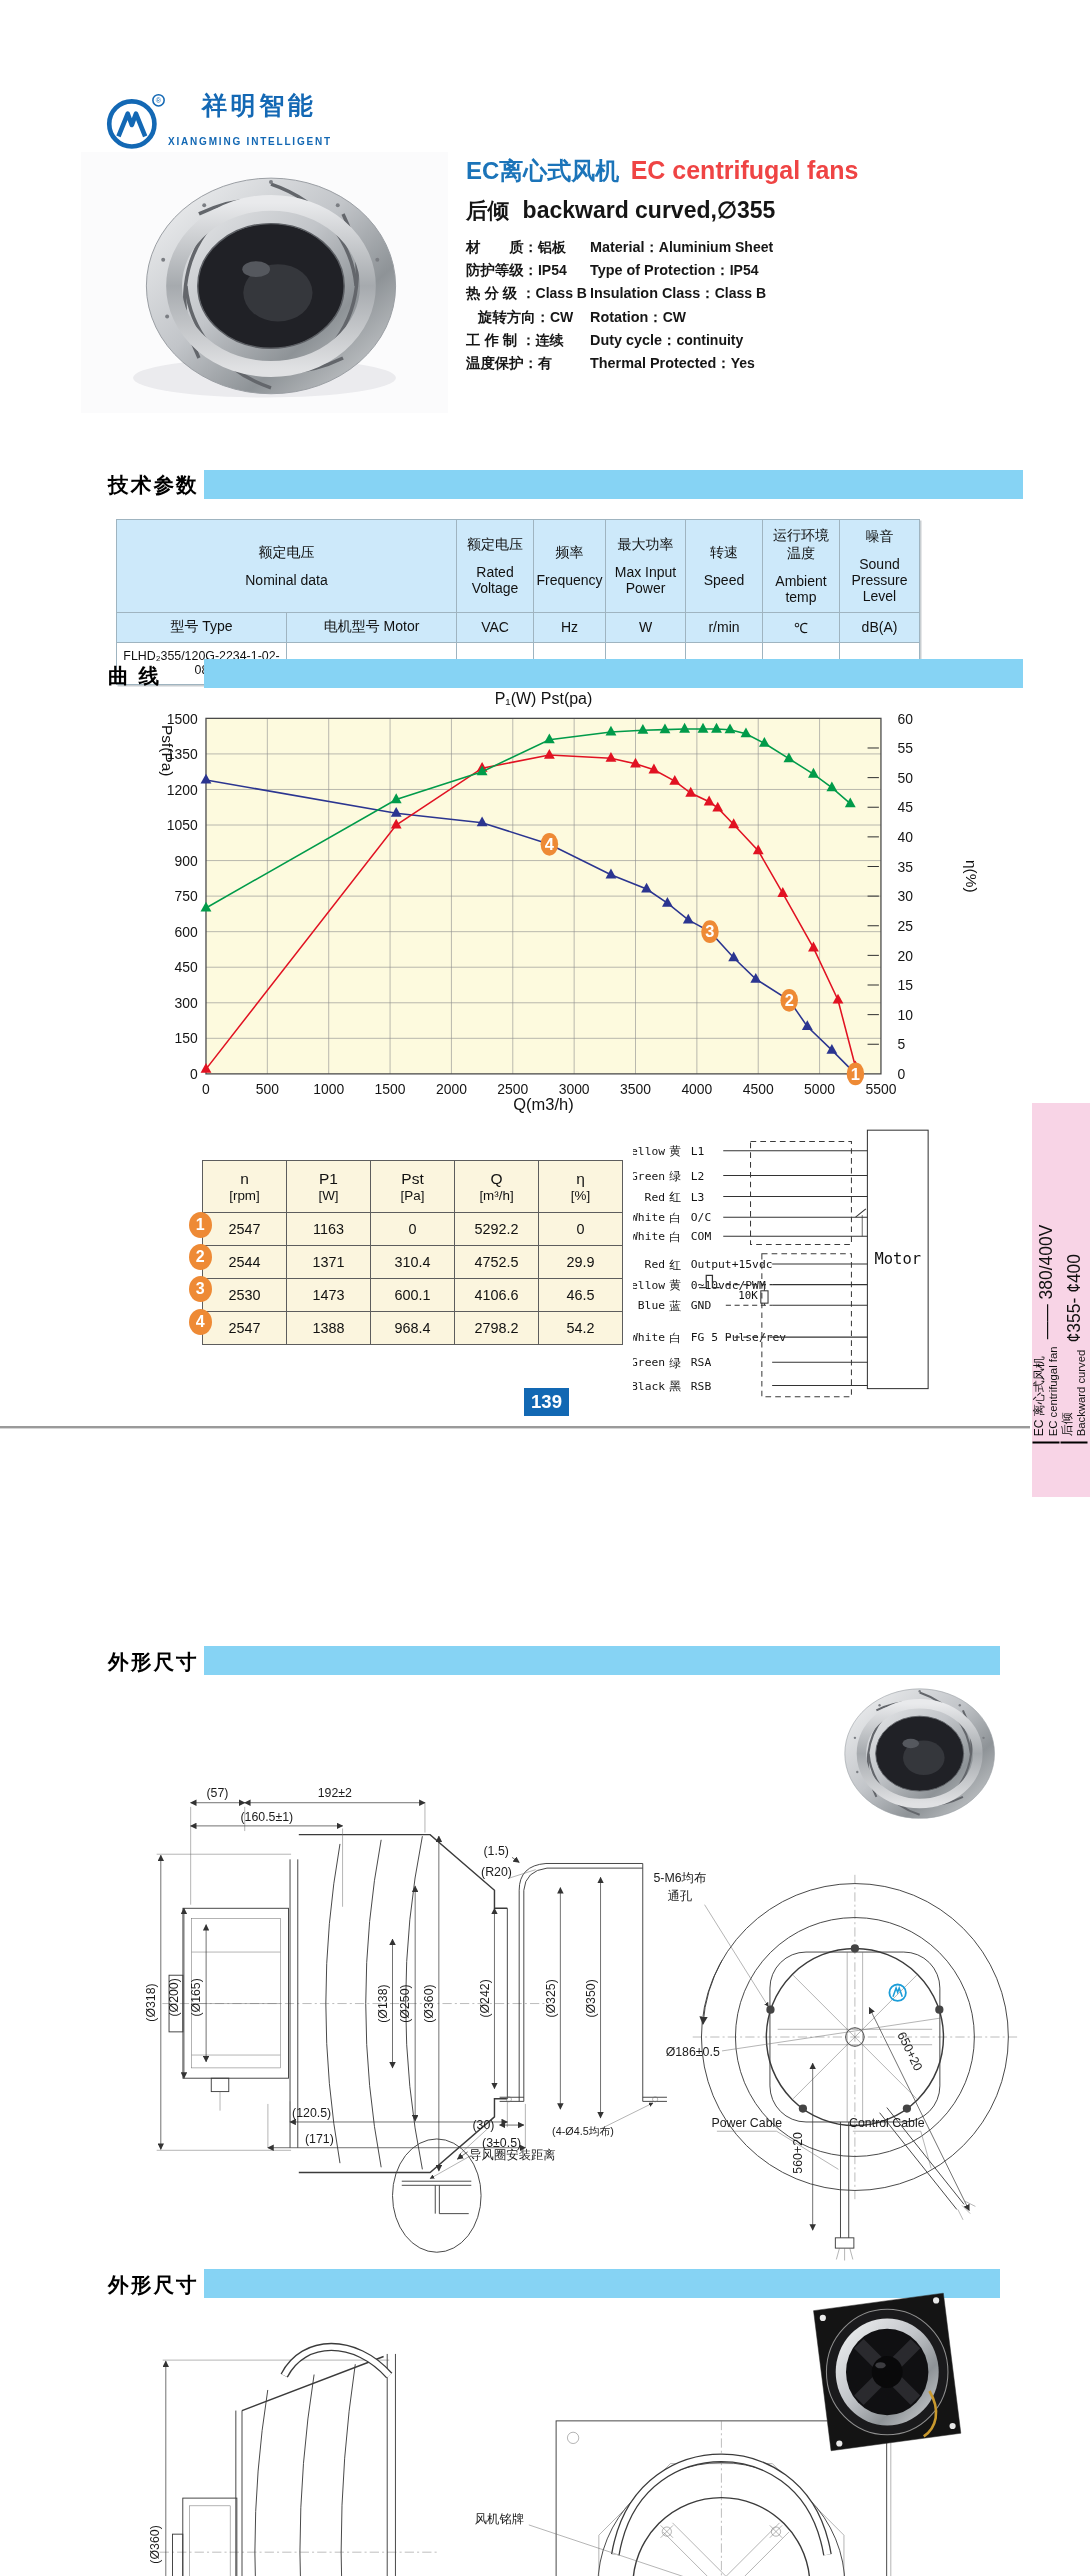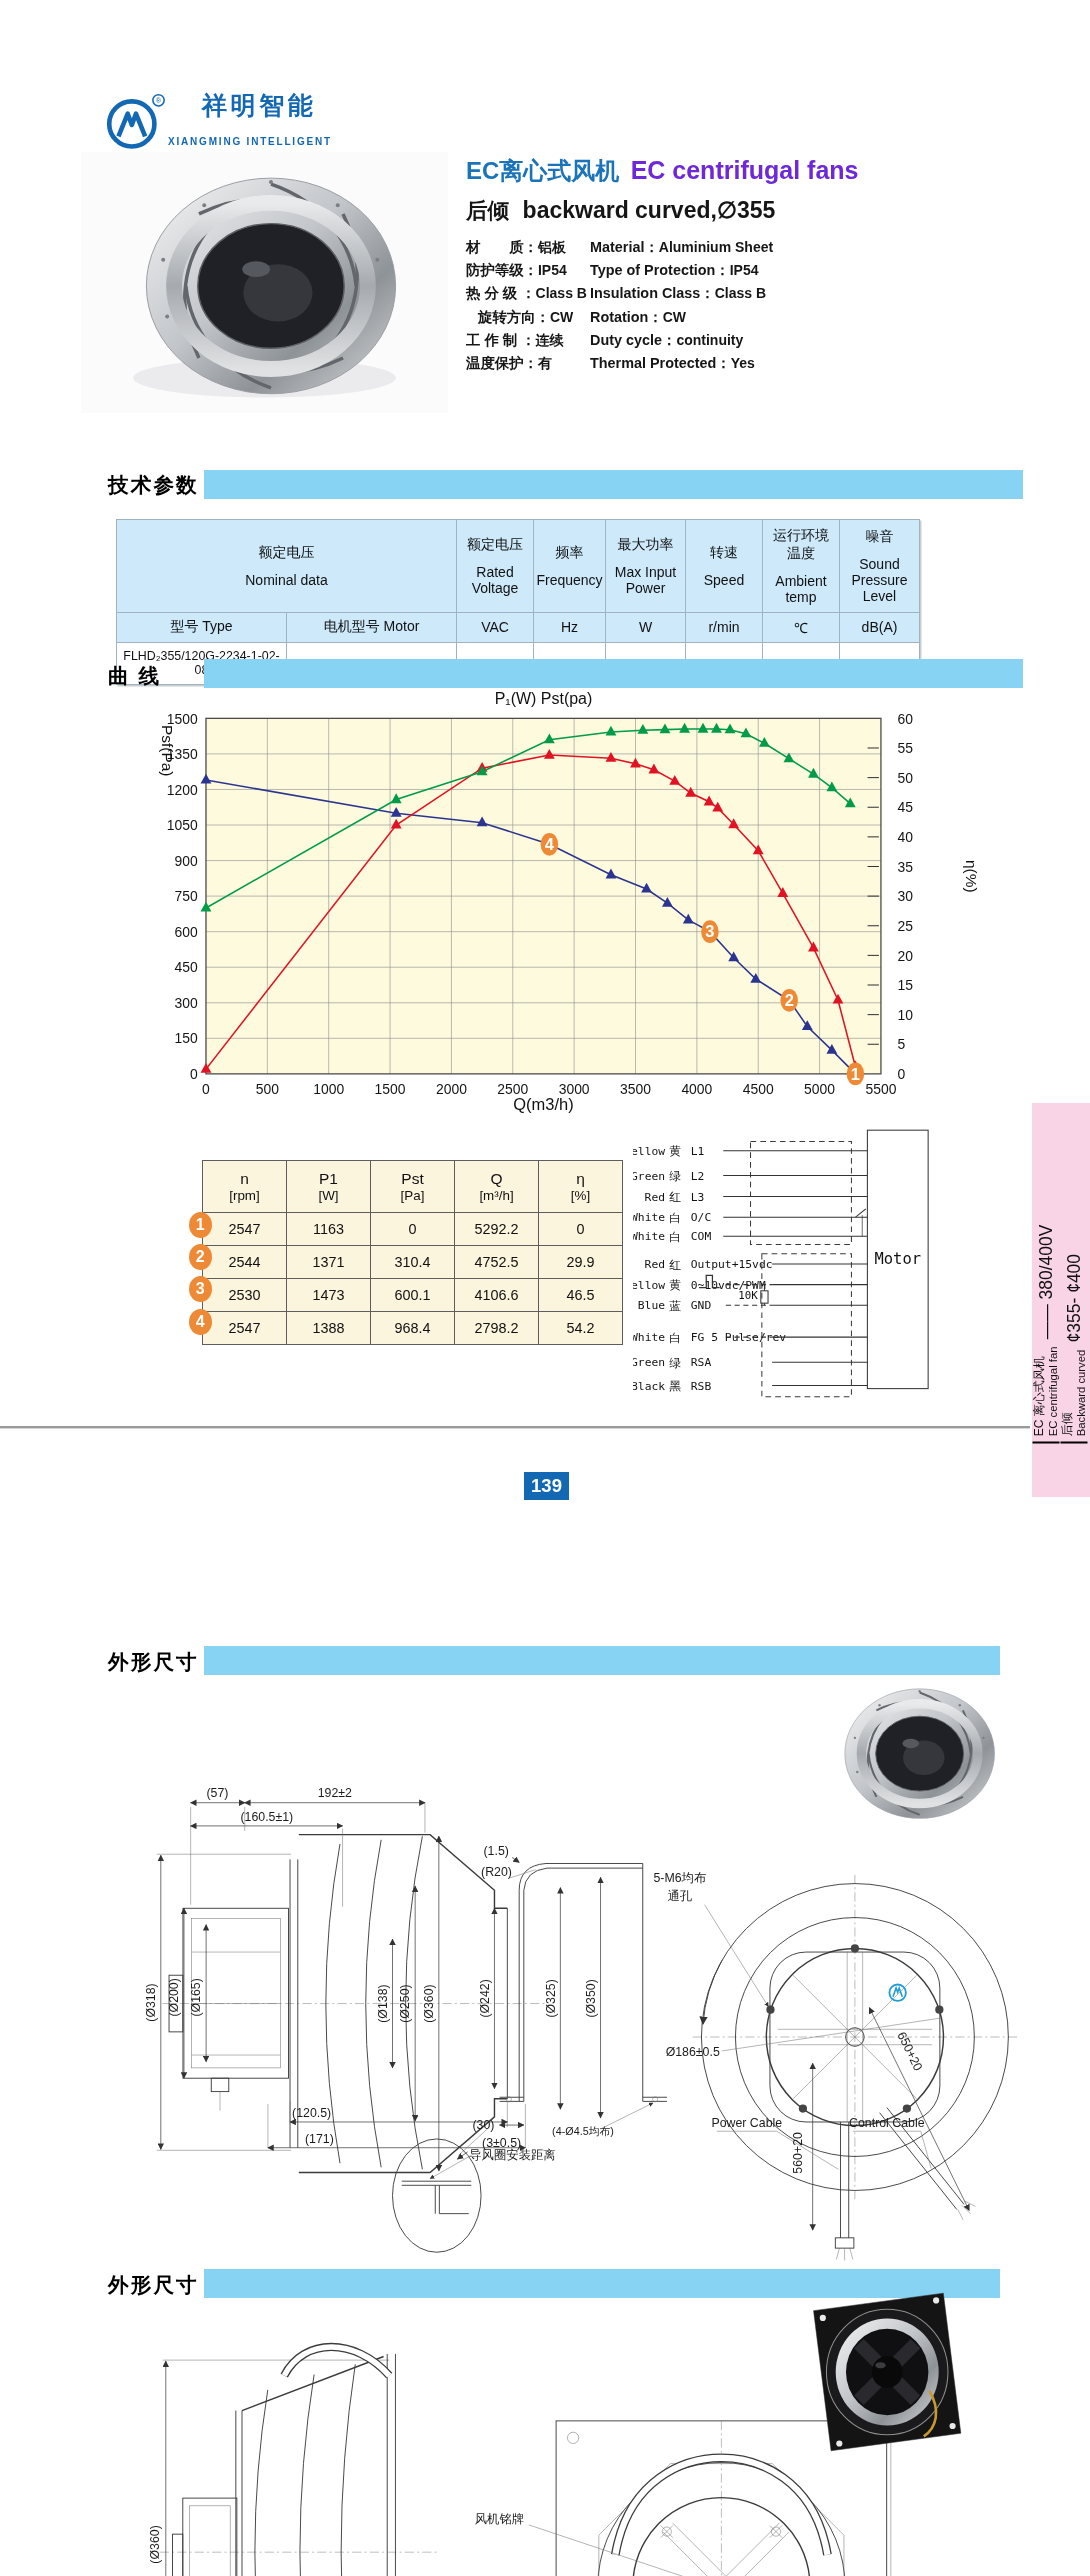--- a/index.html
+++ b/index.html
@@ -7,21 +7,21 @@
   .page{position:relative;width:1090px;height:2959px;background:#fff;overflow:hidden;}
   .abs{position:absolute;}
   
   .sec-title{position:absolute;font-size:20.6px;font-weight:bold;color:#000;letter-spacing:2.1px;}
   .sec-bar{position:absolute;left:204px;width:819px;height:29px;background:#86d3f4;}
   
   .brand-cn{font-size:25px;font-weight:bold;color:#1368b4;letter-spacing:3.6px;}
   .brand-en{font-size:10px;font-weight:bold;color:#1368b4;letter-spacing:1.8px;margin-top:16px;}
   
   .title-cn{font-size:24px;font-weight:bold;color:#1b74b9;}
-  .title-en{font-size:25px;font-weight:bold;color:#6d28d9;margin-left:11.3px;}
+  .title-en{font-size:25px;font-weight:bold;color:#ef4444;margin-left:11.3px;}
   .sub-cn{font-size:21.6px;font-weight:bold;color:#151515;}
   .sub-en{font-size:23px;font-weight:bold;color:#151515;margin-left:13.4px;}
   .spec-row{position:absolute;height:20.6px;white-space:nowrap;}
   .spec-lab{display:inline-block;font-size:14.4px;font-weight:bold;color:#161616;}
   .spec-val{font-size:14px;color:#161616;font-weight:bold;}
   
   table.param{position:absolute;left:116px;top:519px;border-collapse:collapse;table-layout:fixed;background:#fff;border:1.5px solid #97a0a6;box-shadow:1.5px 1.5px 0 #c9ced1;}
   table.param th,table.param td{border:0.5px solid #9fb4c0;text-align:center;padding:0 2.1px;}
   table.param th{background:#cde9fa;font-weight:normal;}
   table.param .cn{font-size:14px;margin:7.2px 0 10.3px;}
@@ -475,21 +475,21 @@
       <line x1="180" y1="414" x2="270" y2="414" stroke="#333" stroke-width="2" stroke-dasharray="10 7"></line>
       <path d="M128 318 h14 v-24 h12 v24 h14" stroke="#333" stroke-width="2.4" fill="none"></path>
       <text x="242" y="340" text-anchor="end" font-size="21" fill="#111" font-family="&quot;DejaVu Sans Mono&quot;,monospace">10K</text>
       <line x1="255" y1="312" x2="255" y2="324" stroke="#333" stroke-width="2"></line>
       <rect x="248" y="324" width="14" height="24" fill="none" stroke="#333" stroke-width="2"></rect>
       <line x1="255" y1="348" x2="255" y2="352" stroke="#333" stroke-width="2"></line>
       <line x1="432" y1="181" x2="452" y2="165" stroke="#333" stroke-width="2"></line>
       <line x1="445" y1="218" x2="445" y2="177" stroke="#333" stroke-width="1.4"></line>
     </svg>
 
-  <div class="pagebox" style="left:524px;top:1472px;">139</div>
+  <div class="pagebox" style="left:524px;top:1388px;">139</div>
   <div class="divider" style="left:0;top:1426px;width:1030px;"></div>
 
   <div class="tab" style="left:1032px;top:1103px;width:58px;height:394px;">
     <div style="position:absolute;left:1px;top:98px;width:27px;height:242px;">
       <div class="tab-line" style="left:-108px;top:108px;width:242px;height:27px;">
         <span class="tab-names"><span class="tab-cn">EC 离心式风机</span><br><span class="tab-en">EC centrifugal fan</span></span>
         <span class="tab-suffix">—— 380/400V</span>
       </div>
     </div>
     <div style="position:absolute;left:29px;top:98px;width:27px;height:242px;">

